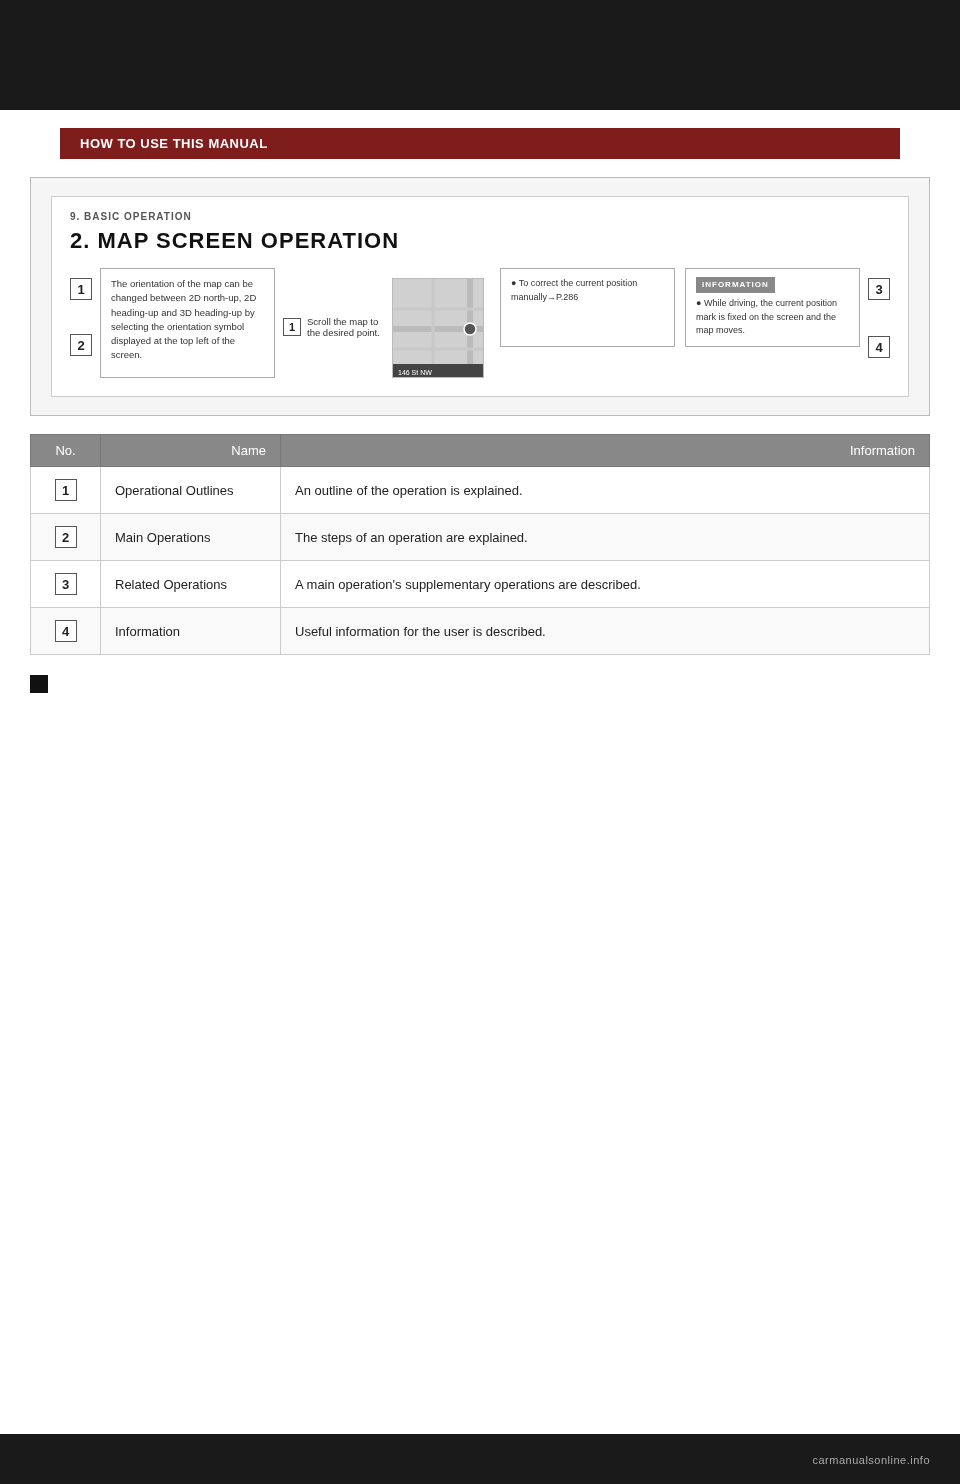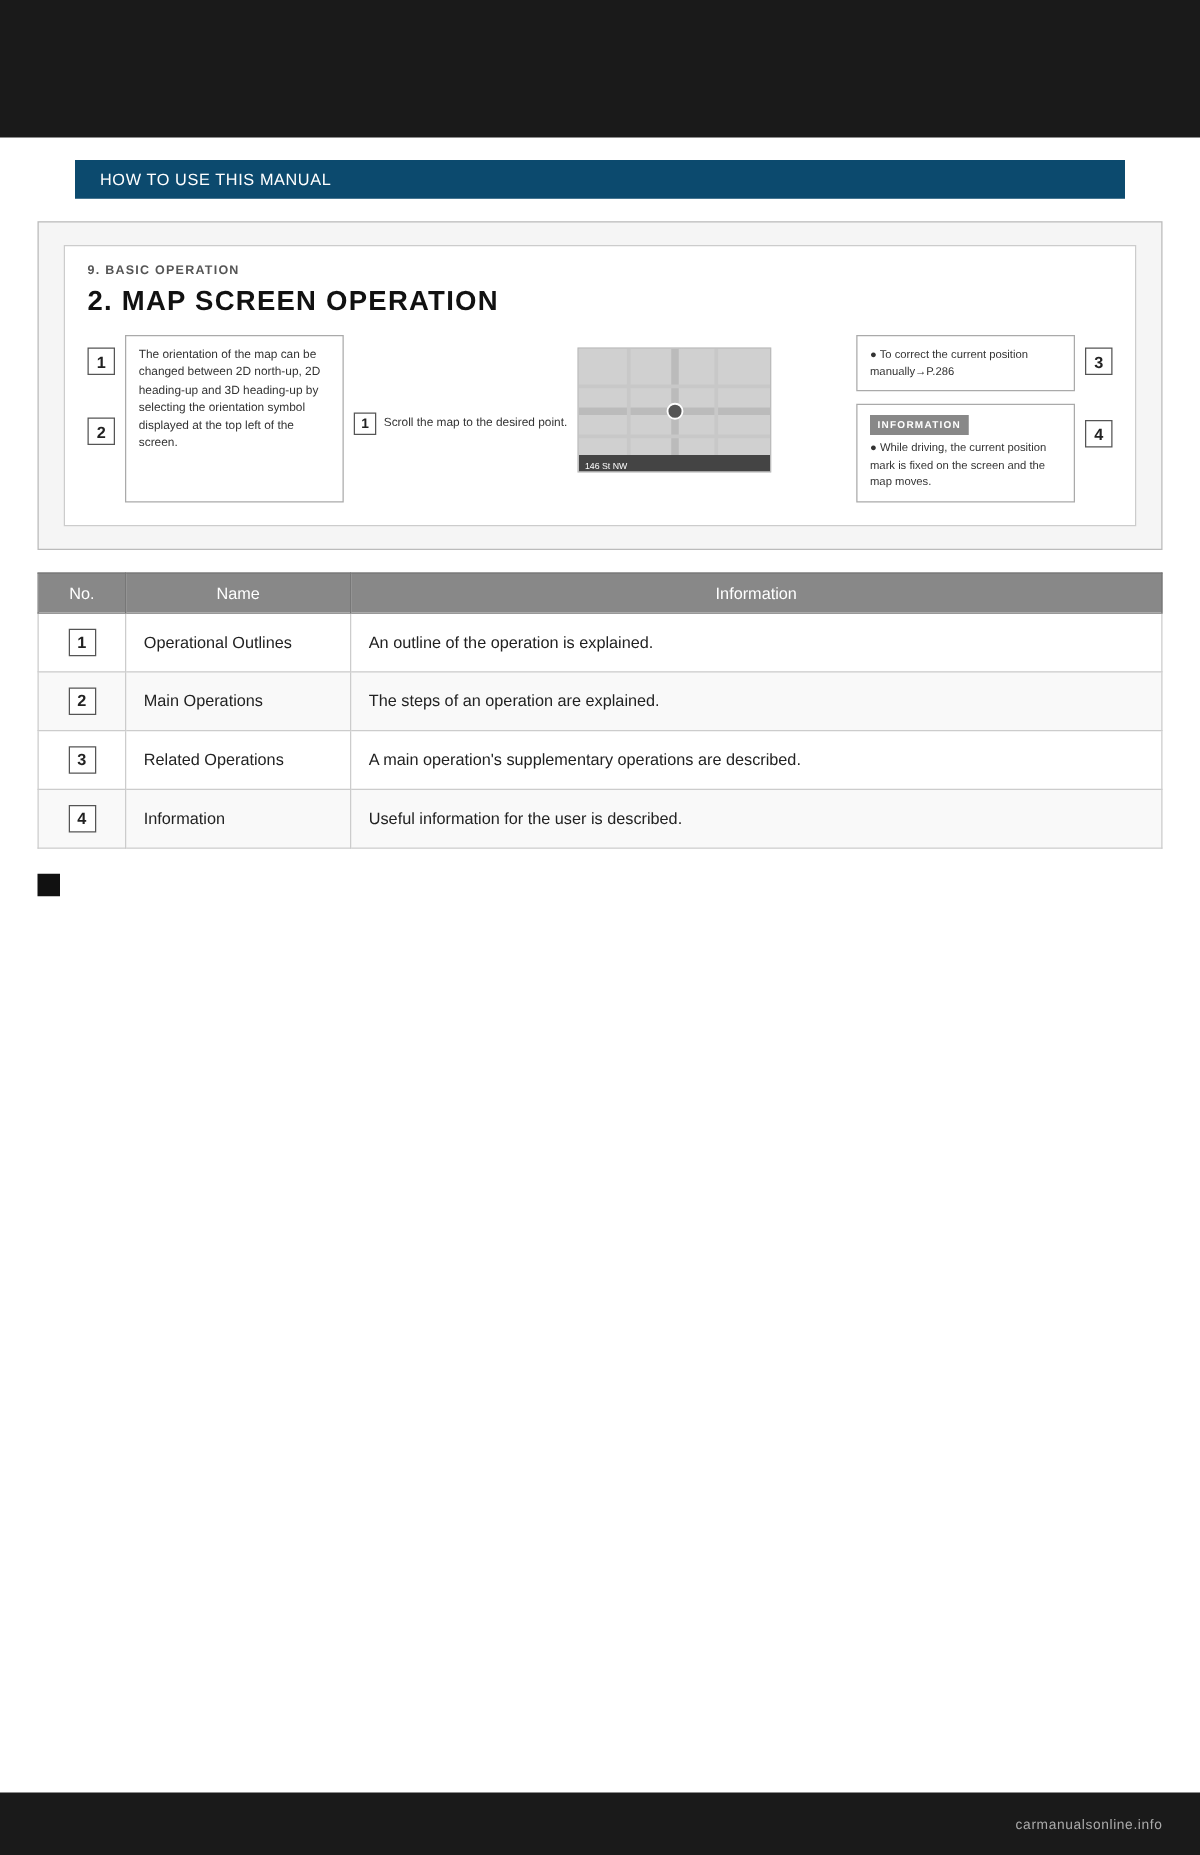--- a/index.html
+++ b/index.html
@@ -22,26 +22,26 @@
 
     
     .top-bar {
       width: 100%;
       height: 110px;
       background: #1a1a1a;
     }
 
     
     .section-title-bar {
-      background: #0c4a6e;
+      background: #7f1d1d;
       color: #fff;
       padding: 8px 20px;
       margin: 18px 30px 0 30px;
       font-size: 13px;
-      font-weight: normal;
+      font-weight: bold;
       letter-spacing: 0.5px;
     }
 
     
     .main-content {
       padding: 0 30px;
     }
 
     
     .diagram-container {
@@ -173,21 +173,21 @@
     
     .right-section {
       display: flex;
       flex-direction: row;
       gap: 8px;
       align-items: flex-start;
     }
 
     .right-boxes {
       display: flex;
-      flex-direction: column;
+      flex-direction: row;
       gap: 10px;
     }
 
     .right-text-box {
       border: 1.5px solid #aaa;
       background: #fff;
       padding: 8px 10px;
       font-size: 9px;
       line-height: 1.5;
       color: #333;
@@ -225,21 +225,21 @@
 
     thead tr {
       background: #888;
       color: #fff;
     }
 
     thead th {
       padding: 8px 14px;
       font-size: 13px;
       font-weight: normal;
-      text-align: center;
+      text-align: right;
       border: 1px solid #777;
     }
 
     thead th:first-child {
       width: 70px;
       text-align: center;
     }
 
     thead th:nth-child(2) {
       width: 180px;

